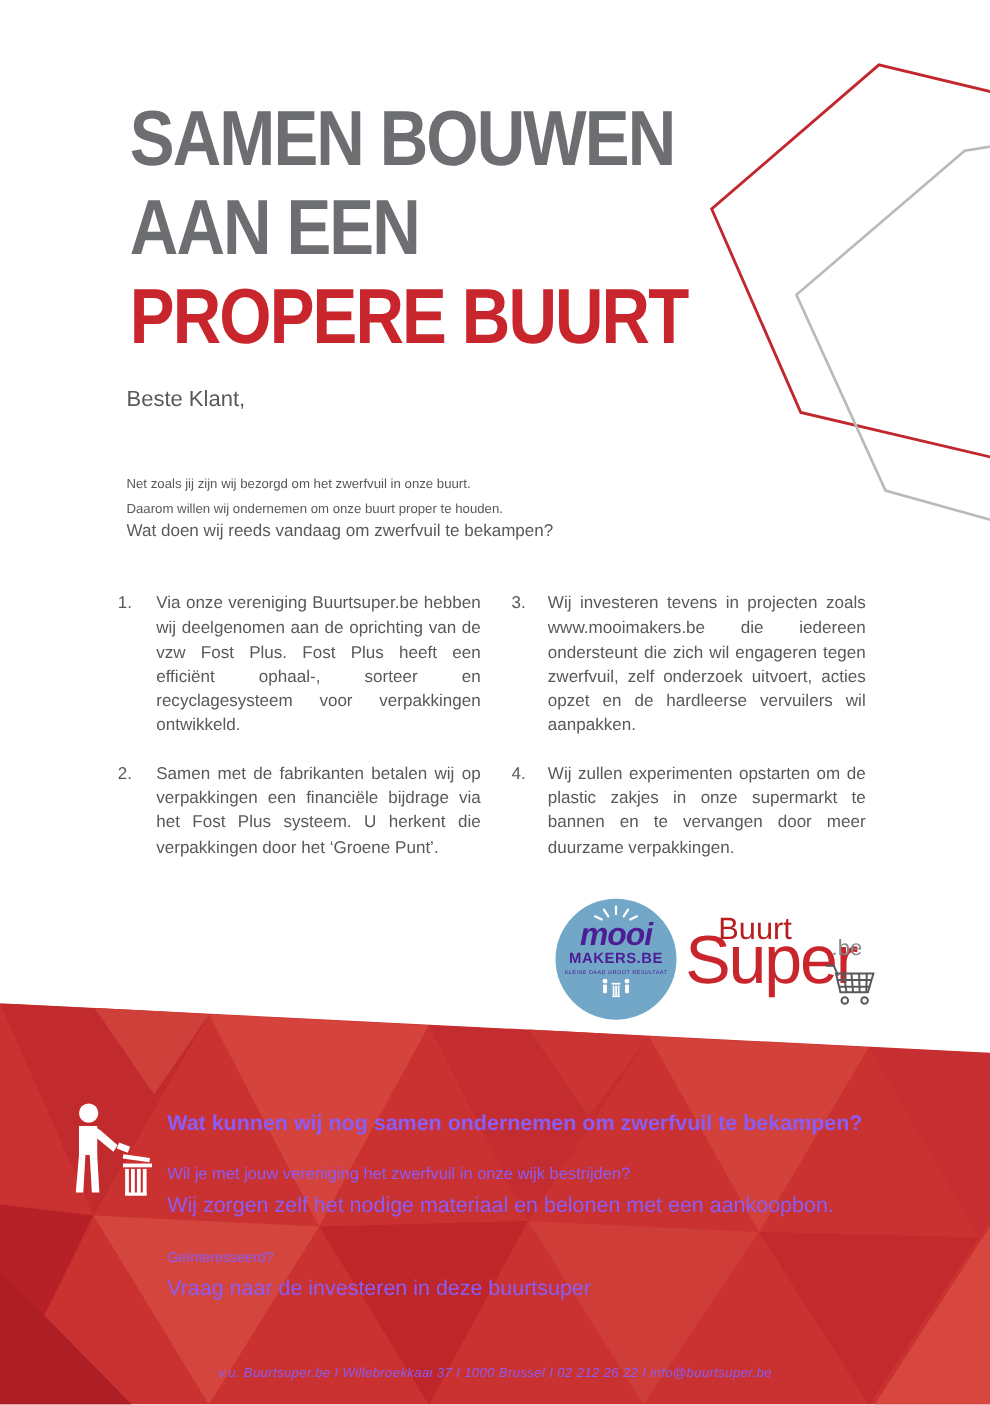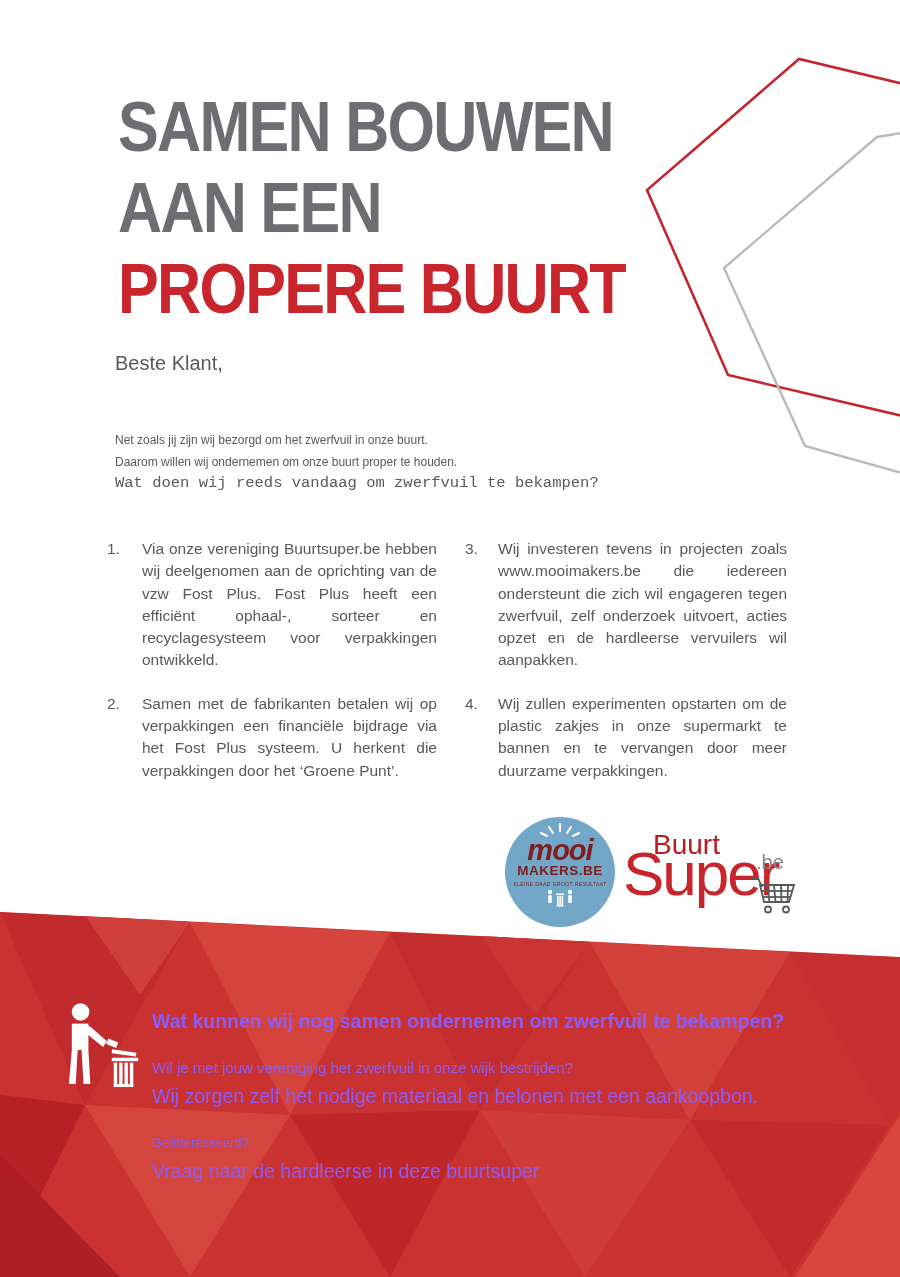--- a/index.html
+++ b/index.html
@@ -17,37 +17,37 @@
     display:block;font-size:71px;font-weight:bold;line-height:81px;
     letter-spacing:-2px;white-space:nowrap;
     transform:scaleX(0.86);transform-origin:0 50%;
   }
   .title .gray{color:#6d6e71;}
   .title .red{color:#c9252c;}
 
   
   .greeting{position:absolute;left:115px;top:352px;font-size:20px;line-height:22px;}
   .intro{position:absolute;left:115px;top:429px;font-size:12px;line-height:22px;}
-  .question{position:absolute;left:115px;top:472px;font-size:15.5px;line-height:22px;font-family:Liberation Mono, monospace;}
+  .question{position:absolute;left:115px;top:472px;font-size:15.5px;line-height:22px;}
 
   
   .columns{position:absolute;left:107px;top:538px;width:680px;display:flex;gap:28px;}
   .col{width:330px;}
   .col.right{width:322px;}
   .list-item{display:flex;margin-bottom:21px;font-size:15.5px;line-height:22.3px;}
   .list-item .num{width:35px;flex:0 0 35px;}
   .col.right .list-item .num{width:33px;flex:0 0 33px;}
   .list-item .txt{flex:1;text-align:justify;}
 
   
   .logos{position:absolute;left:505px;top:817px;height:112px;display:flex;align-items:flex-start;}
   .mooimakers{
     width:110px;height:110px;border-radius:50%;background:#72a7c7;
     display:flex;flex-direction:column;align-items:center;justify-content:flex-start;
-    color:#7f1d1d;text-align:center;flex:0 0 auto;
+    color:#4c1d95;text-align:center;flex:0 0 auto;
   }
   .mm-rays{margin-top:6px;height:16px;}
   .mm-name{font-size:29px;font-weight:bold;font-style:italic;line-height:26px;margin-top:-2px;letter-spacing:-1px;}
   .mm-suffix{font-size:13.5px;font-weight:bold;letter-spacing:0.5px;line-height:15px;}
   .mm-tagline{font-size:5px;letter-spacing:0.4px;margin-top:3px;line-height:6px;}
   .mm-figures{margin-top:2px;}
   .buurtsuper{position:relative;width:180px;height:110px;margin-left:8px;flex:0 0 auto;}
   .bs-top{position:absolute;left:30px;top:14px;font-size:28px;color:#b91c1c;line-height:28px;}
   .bs-main{position:absolute;left:0px;top:26px;font-size:62px;font-weight:normal;color:#c9252c;letter-spacing:-2px;line-height:62px;}
   .bs-domain{position:absolute;left:133px;top:34px;font-size:20px;color:#87888a;line-height:23px;}
@@ -200,16 +200,17 @@
         <rect x="62" y="62" width="3.5" height="24"></rect>
         <rect x="67.5" y="62" width="3.5" height="24"></rect>
         <rect x="51" y="84" width="20" height="3"></rect>
       </g>
     </svg>
 
     <div class="band-heading">Wat kunnen wij nog samen ondernemen om zwerfvuil te bekampen?</div>
     <div class="band-line1">Wil je met jouw vereniging het zwerfvuil in onze wijk bestrijden?</div>
     <div class="band-line2">Wij zorgen zelf het nodige materiaal en belonen met een aankoopbon.</div>
     <div class="band-cta1">Geïnteresseerd?</div>
-    <div class="band-cta2">Vraag naar de hardleerse in deze buurtsuper</div>
+    <div class="band-cta2">Vraag naar de investeren in deze buurtsuper</div>
+    <div class="band-footer">v.u. Buurtsuper.be I Willebroekkaai 37 I 1000 Brussel I 02 212 26 22 I info@buurtsuper.be</div>
   </div>
 
 </div>
 
 </body></html>

